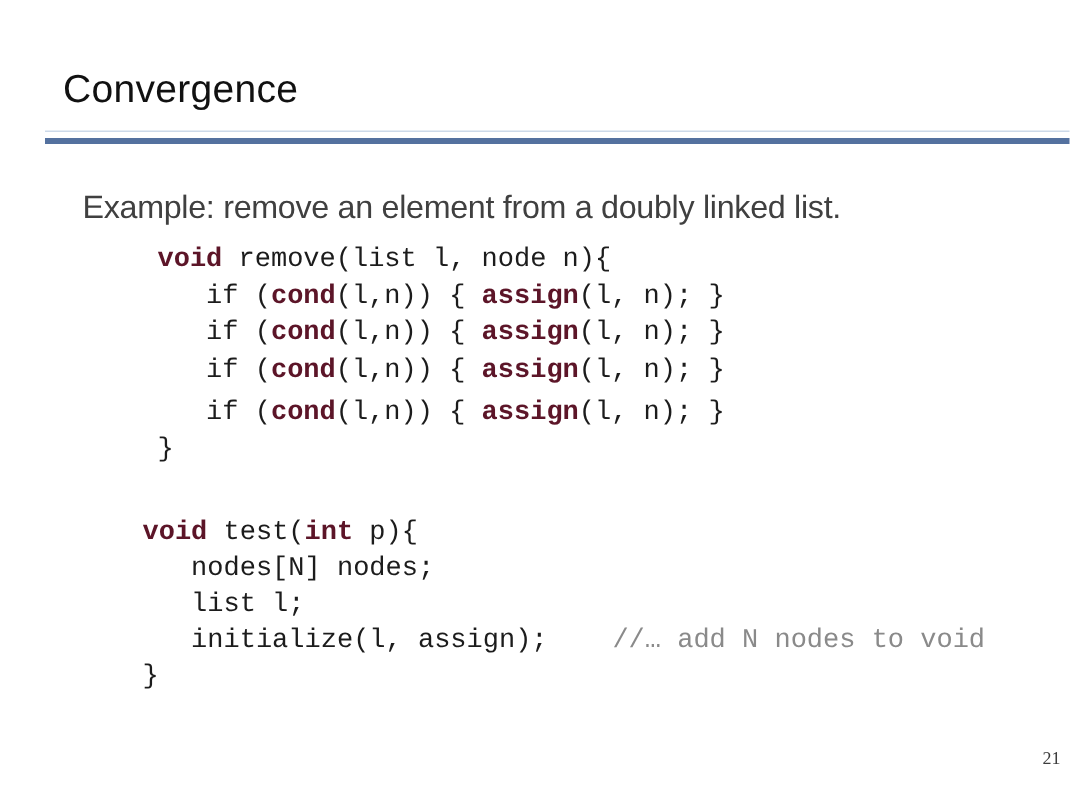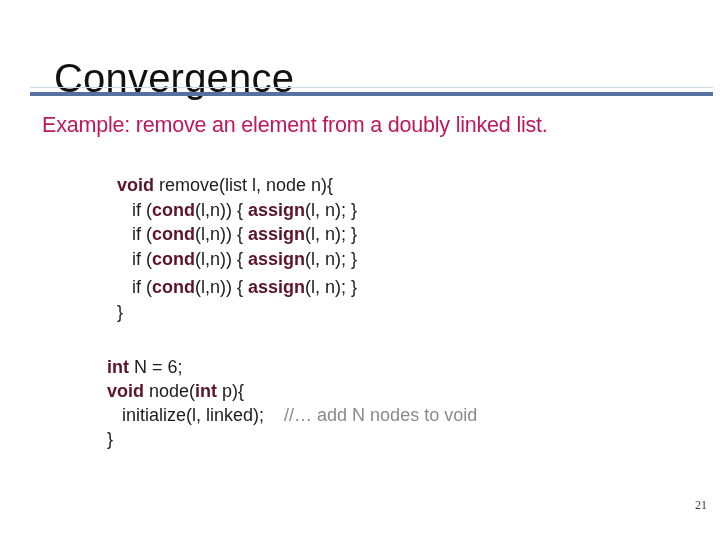--- a/index.html
+++ b/index.html
@@ -12,22 +12,22 @@
     position: relative;
     width: 720px;
     height: 540px;
     background: var(--bg, #ffffff);
     overflow: hidden;
   }
   .slide-title {
     position: absolute;
     left: 42px;
     top: 44px;
-    margin: 12px;
-    font-size: 40px;
+    margin: 0;
+    font-size: 26px;
     font-weight: 400;
     letter-spacing: 0.2px;
     color: #111111;
     font-family: "Liberation Sans", sans-serif;
   }
   .rule-light {
     position: absolute;
     left: 30px;
     top: 87px;
     width: 683px;
@@ -39,31 +39,31 @@
     left: 30px;
     top: 92px;
     width: 683px;
     height: 3.5px;
     background: var(--rule, #54719f);
   }
   .slide-subtitle {
     position: absolute;
     left: 42px;
     top: 113px;
-    margin: 0;
+    margin: 13px;
     font-size: 21.5px;
     font-weight: 400;
     letter-spacing: -0.2px;
-    color: #be185d;
+    color: #404040;
     font-family: "Liberation Sans", sans-serif;
   }
   .code {
     position: absolute;
-    margin: 12px;
-    font-family: Liberation Sans, sans-serif;
+    margin: 0;
+    font-family: Liberation Mono, monospace;
     font-size: 18px;
     color: var(--code, #1c1c1c);
   }
   .code .line { white-space: pre; }
   #code1 { left: 105px; top: 161px; line-height: 24.5px; }
   #code2 { left: 95px;  top: 343px; line-height: 24px; }
   .code .line.spacer { margin-top: 4px; }
   .code .kw { font-weight: bold; color: var(--keyword, #5c1528); }
   .code .pl { color: var(--code, #1c1c1c); }
   .code .cm { color: var(--comment, #8a8a8a); }
@@ -87,20 +87,21 @@
 
   <div id="code1" class="code">
       <div class="line"><span class="kw">void</span><span class="pl"> remove(list l, node n){</span></div>
       <div class="line"><span class="pl">   if (</span><span class="kw">cond</span><span class="pl">(l,n)) { </span><span class="kw">assign</span><span class="pl">(l, n); }</span></div>
       <div class="line"><span class="pl">   if (</span><span class="kw">cond</span><span class="pl">(l,n)) { </span><span class="kw">assign</span><span class="pl">(l, n); }</span></div>
       <div class="line"><span class="pl">   if (</span><span class="kw">cond</span><span class="pl">(l,n)) { </span><span class="kw">assign</span><span class="pl">(l, n); }</span></div>
       <div class="line spacer"><span class="pl">   if (</span><span class="kw">cond</span><span class="pl">(l,n)) { </span><span class="kw">assign</span><span class="pl">(l, n); }</span></div>
       <div class="line"><span class="pl">}</span></div>
     </div>
   <div id="code2" class="code">
-      <div class="line"><span class="kw">int</span><span class="pl"> N = 6;</span></div>
-      <div class="line"><span class="kw">void</span><span class="pl"> node(</span><span class="kw">int</span><span class="pl"> p){</span></div>
-      <div class="line"><span class="pl">   initialize(l, linked);    </span><span class="cm">//… add N nodes to void</span></div>
+      <div class="line"><span class="kw">void</span><span class="pl"> test(</span><span class="kw">int</span><span class="pl"> p){</span></div>
+      <div class="line"><span class="pl">   nodes[N] nodes;</span></div>
+      <div class="line"><span class="pl">   list l;</span></div>
+      <div class="line"><span class="pl">   initialize(l, assign);    </span><span class="cm">//… add N nodes to void</span></div>
       <div class="line"><span class="pl">}</span></div>
     </div>
 
   <div class="page-number">21</div>
 </div>
 
 </body></html>

